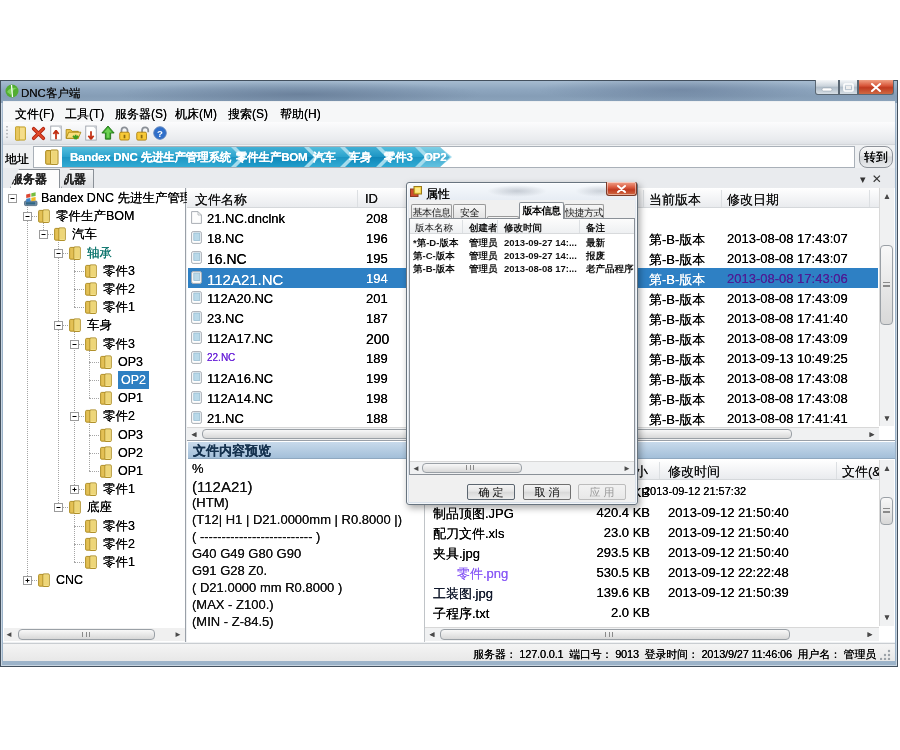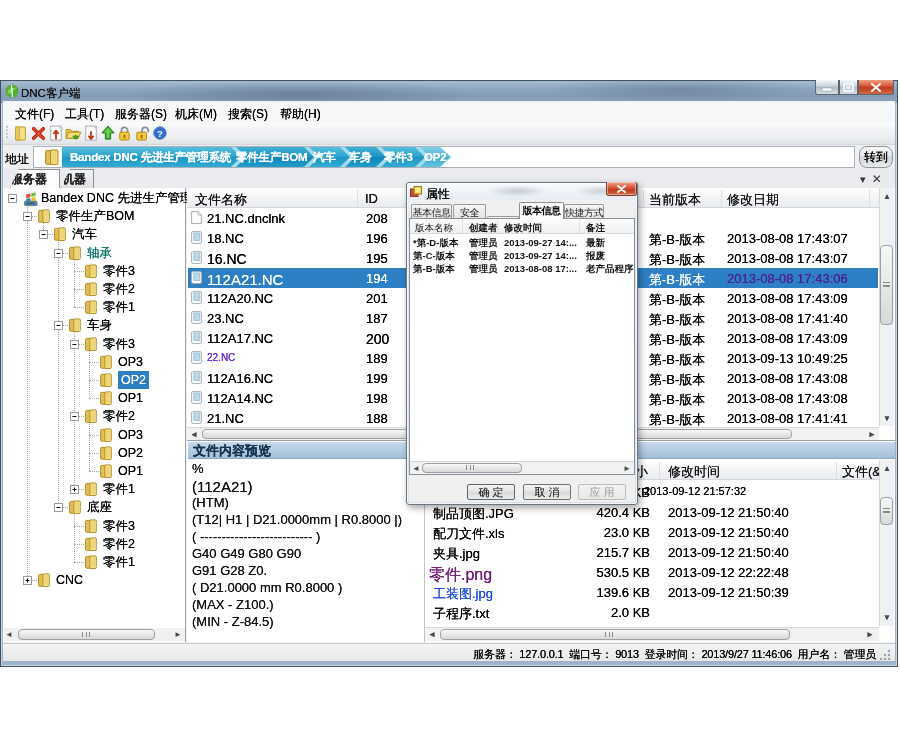--- a/index.html
+++ b/index.html
@@ -548,26 +548,26 @@
 <div class="abs" style="left:433px;top:485px;font-size:13px;color:#000">外形图.JPG</div>
 <div class="abs" style="left:530px;top:485px;width:120px;text-align:right;font-size:13px;color:#000">1325.4 KB</div>
 <div class="abs" style="left:644px;top:485px;font-size:11px;color:#000">2013-09-12 21:57:32</div>
 <div class="abs" style="left:433px;top:505px;font-size:13px;color:#000">制品顶图.JPG</div>
 <div class="abs" style="left:530px;top:505px;width:120px;text-align:right;font-size:13px;color:#000">420.4 KB</div>
 <div class="abs" style="left:668px;top:505px;font-size:13px;color:#000">2013-09-12 21:50:40</div>
 <div class="abs" style="left:433px;top:525px;font-size:13px;color:#000">配刀文件.xls</div>
 <div class="abs" style="left:530px;top:525px;width:120px;text-align:right;font-size:13px;color:#000">23.0 KB</div>
 <div class="abs" style="left:668px;top:525px;font-size:13px;color:#000">2013-09-12 21:50:40</div>
 <div class="abs" style="left:433px;top:545px;font-size:13px;color:#000">夹具.jpg</div>
-<div class="abs" style="left:530px;top:545px;width:120px;text-align:right;font-size:13px;color:#000">215.7 KB</div>
+<div class="abs" style="left:530px;top:545px;width:120px;text-align:right;font-size:13px;color:#000">293.5 KB</div>
 <div class="abs" style="left:668px;top:545px;font-size:13px;color:#000">2013-09-12 21:50:40</div>
-<div class="abs" style="left:429px;top:565px;font-size:16px;color:#701a75">零件.png</div>
+<div class="abs" style="left:457px;top:565px;font-size:13px;color:#8b5cf6">零件.png</div>
 <div class="abs" style="left:530px;top:565px;width:120px;text-align:right;font-size:13px;color:#000">530.5 KB</div>
 <div class="abs" style="left:668px;top:565px;font-size:13px;color:#000">2013-09-12 22:22:48</div>
-<div class="abs" style="left:433px;top:585px;font-size:13px;color:#1d4ed8">工装图.jpg</div>
+<div class="abs" style="left:433px;top:585px;font-size:13px;color:#0f172a">工装图.jpg</div>
 <div class="abs" style="left:530px;top:585px;width:120px;text-align:right;font-size:13px;color:#000">139.6 KB</div>
 <div class="abs" style="left:668px;top:585px;font-size:13px;color:#000">2013-09-12 21:50:39</div>
 <div class="abs" style="left:433px;top:605px;font-size:13px;color:#000">子程序.txt</div>
 <div class="abs" style="left:530px;top:605px;width:120px;text-align:right;font-size:13px;color:#000">2.0 KB</div>
 <div class="abs" style="left:668px;top:626px;font-size:13px;color:#000">2013-09-12 22:26:28</div>
 <div class="abs" style="left:879px;top:460px;width:15px;height:166px;background:#f0f1f2;border-left:1px solid #d8d8d8"></div>
 <div class="abs arr" style="left:883px;top:464px">▲</div>
 <div class="abs sb-thumb" style="left:880px;top:497px;width:13px;height:28px"></div>
 <div class="abs" style="left:883px;top:508px;width:7px;height:5px;border-top:1px solid #8a8a8a;border-bottom:1px solid #8a8a8a">
       <div style="height:1px;margin-top:2px;background:#8a8a8a"></div>

